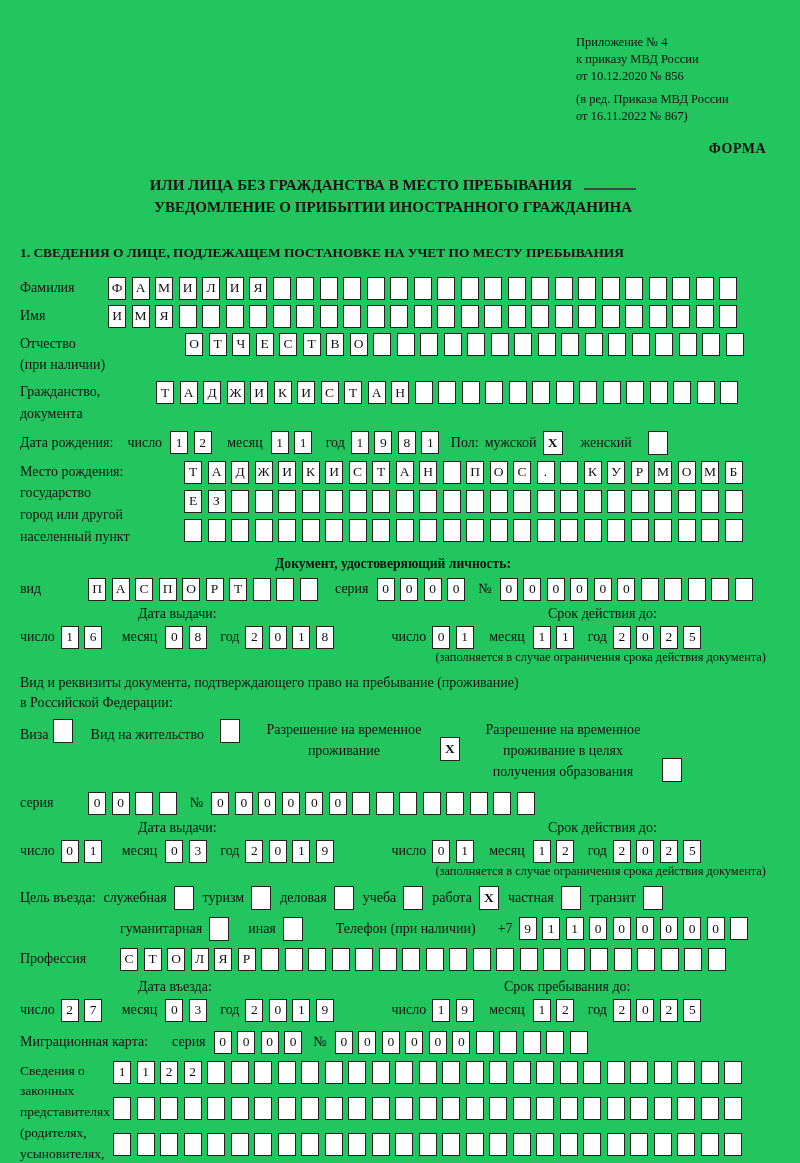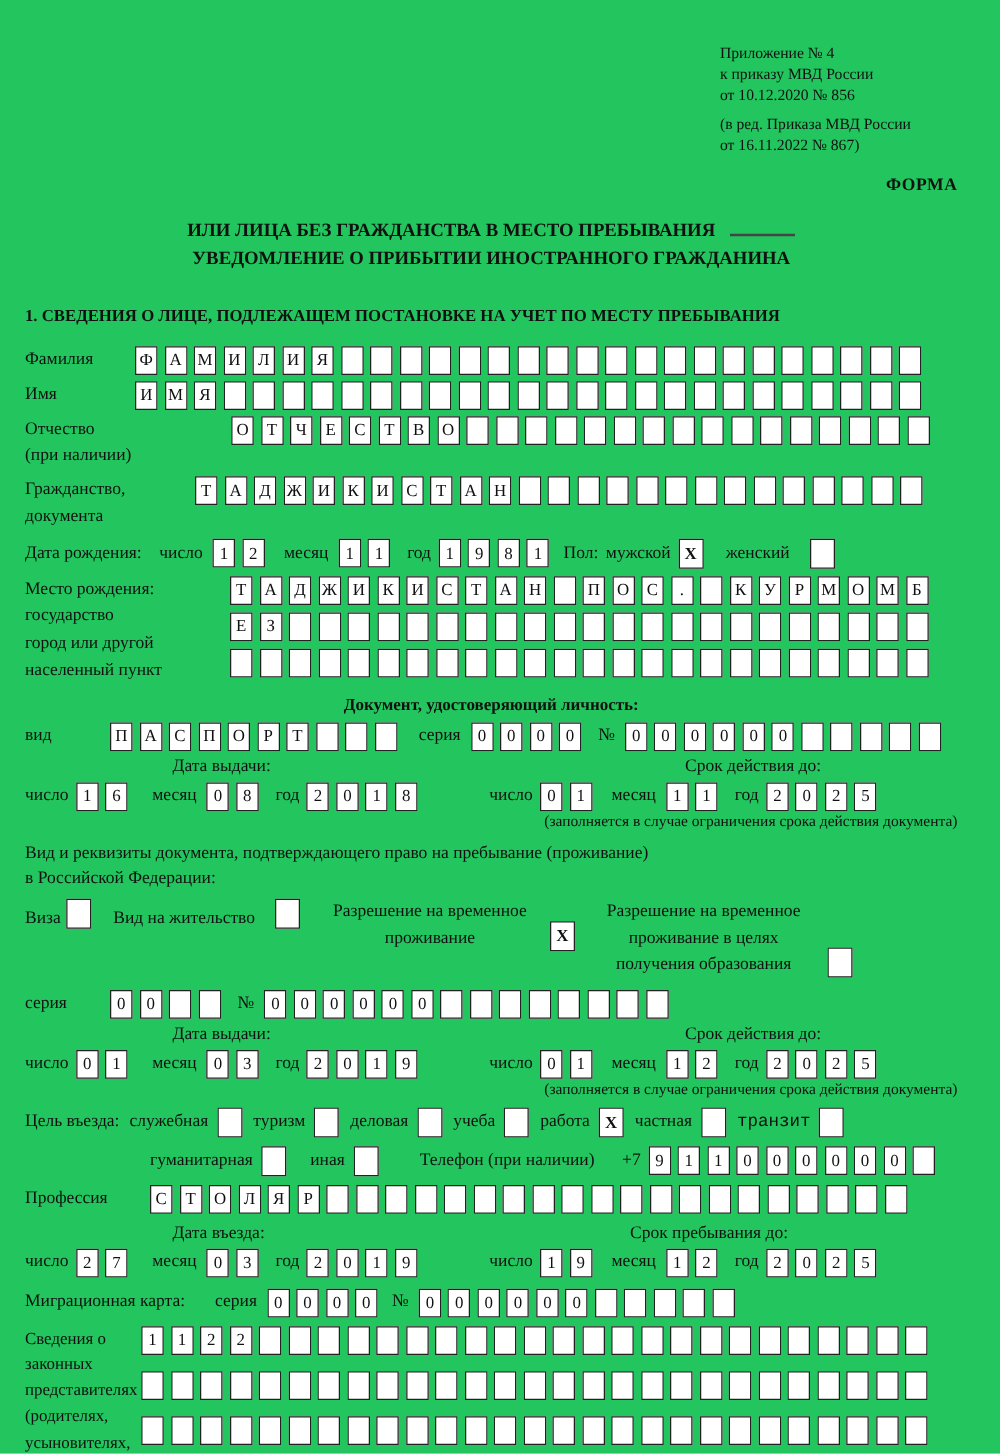--- a/index.html
+++ b/index.html
@@ -519,21 +519,21 @@
       <span class="cell checkbox"></span>
     </span>
     <span class="pair">
       <span class="opt-label">работа</span>
       <span class="cell checkbox">X</span>
     </span>
     <span class="pair">
       <span class="opt-label">частная</span>
       <span class="cell checkbox"></span>
     </span>
-    <span class="pair" style="margin-right:12px;font-family:Liberation Mono, monospace;">
+    <span class="pair" style="margin-right:12px;">
       <span class="opt-label">транзит</span>
       <span class="cell checkbox"></span>
     </span>
   </div>
 
   <div class="purpose" style="margin-left:100px;">
     <span class="pair">
       <span class="opt-label">гуманитарная</span>
       <span class="cell checkbox"></span>
     </span>

